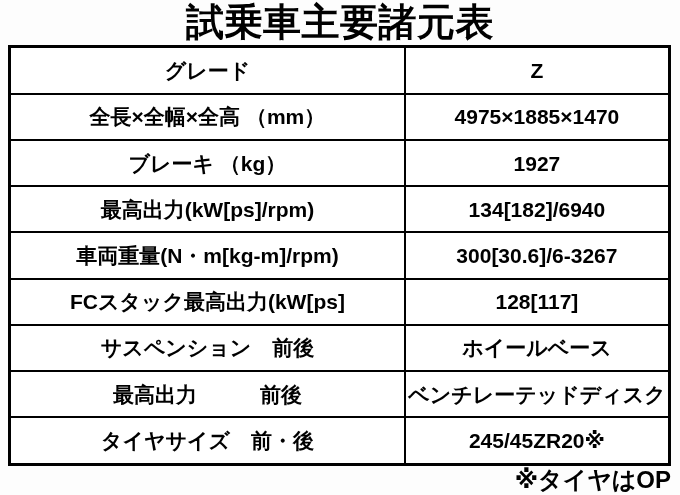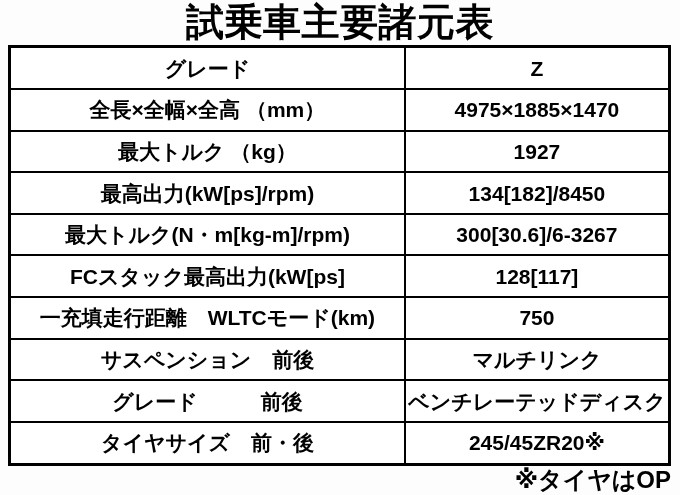--- a/index.html
+++ b/index.html
@@ -83,53 +83,49 @@
     <td class="value">Z</td>
   </tr>
 
   <tr>
     <td class="label">全長×全幅×全高 （mm）</td>
     <td class="value">4975×1885×1470</td>
   </tr>
 
 
   <tr>
-    <td class="label">最大トルク （kg）</td>
+    <td class="label">ブレーキ （kg）</td>
     <td class="value">1927</td>
   </tr>
 
 
   <tr>
     <td class="label">最高出力(kW[ps]/rpm)</td>
-    <td class="value">134[182]/8450</td>
+    <td class="value">134[182]/6940</td>
   </tr>
 
   <tr>
-    <td class="label">最大トルク(N・m[kg-m]/rpm)</td>
+    <td class="label">車両重量(N・m[kg-m]/rpm)</td>
     <td class="value">300[30.6]/6-3267</td>
   </tr>
 
 
   <tr>
     <td class="label">FCスタック最高出力(kW[ps]</td>
     <td class="value">128[117]</td>
   </tr>
 
+
   <tr>
-    <td class="label">一充填走行距離　WLTCモード(km)</td>
-    <td class="value">750</td>
+    <td class="label">サスペンション　前後</td>
+    <td class="value">ホイールベース</td>
   </tr>
 
   <tr>
-    <td class="label">サスペンション　前後</td>
-    <td class="value">マルチリンク</td>
-  </tr>
-
-  <tr>
-    <td class="label">グレード　　　前後</td>
+    <td class="label">最高出力　　　前後</td>
     <td class="value">ベンチレーテッドディスク</td>
   </tr>
 
   <tr>
     <td class="label">タイヤサイズ　前・後</td>
     <td class="value">245/45ZR20※</td>
   </tr>
 
 </tbody>
 </table>

